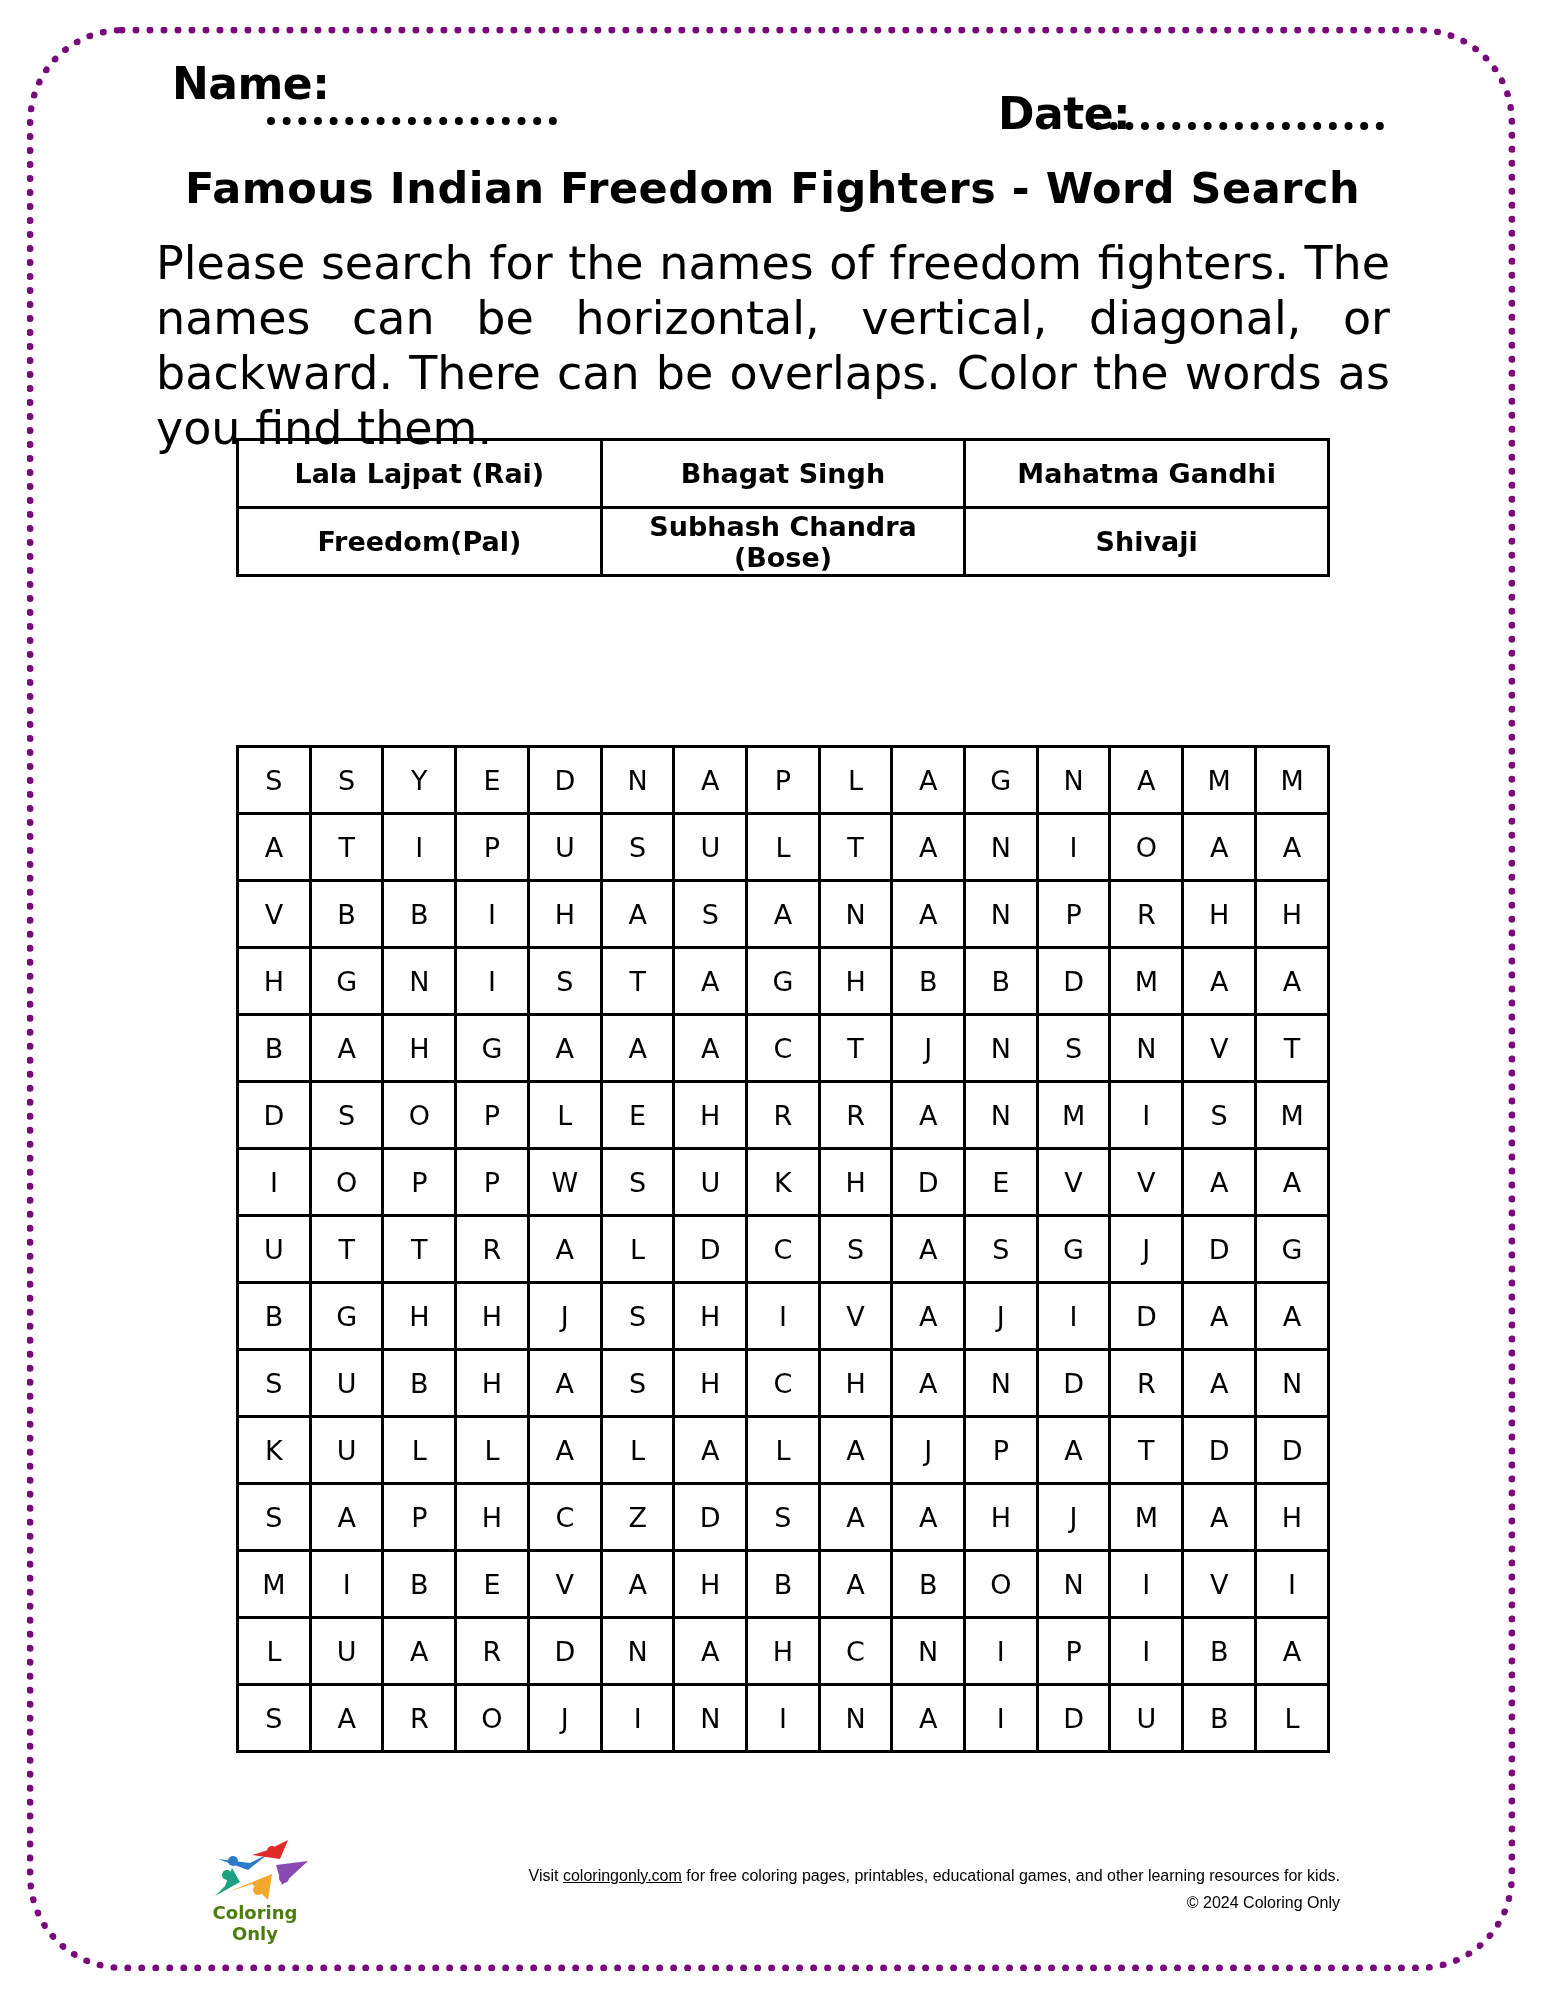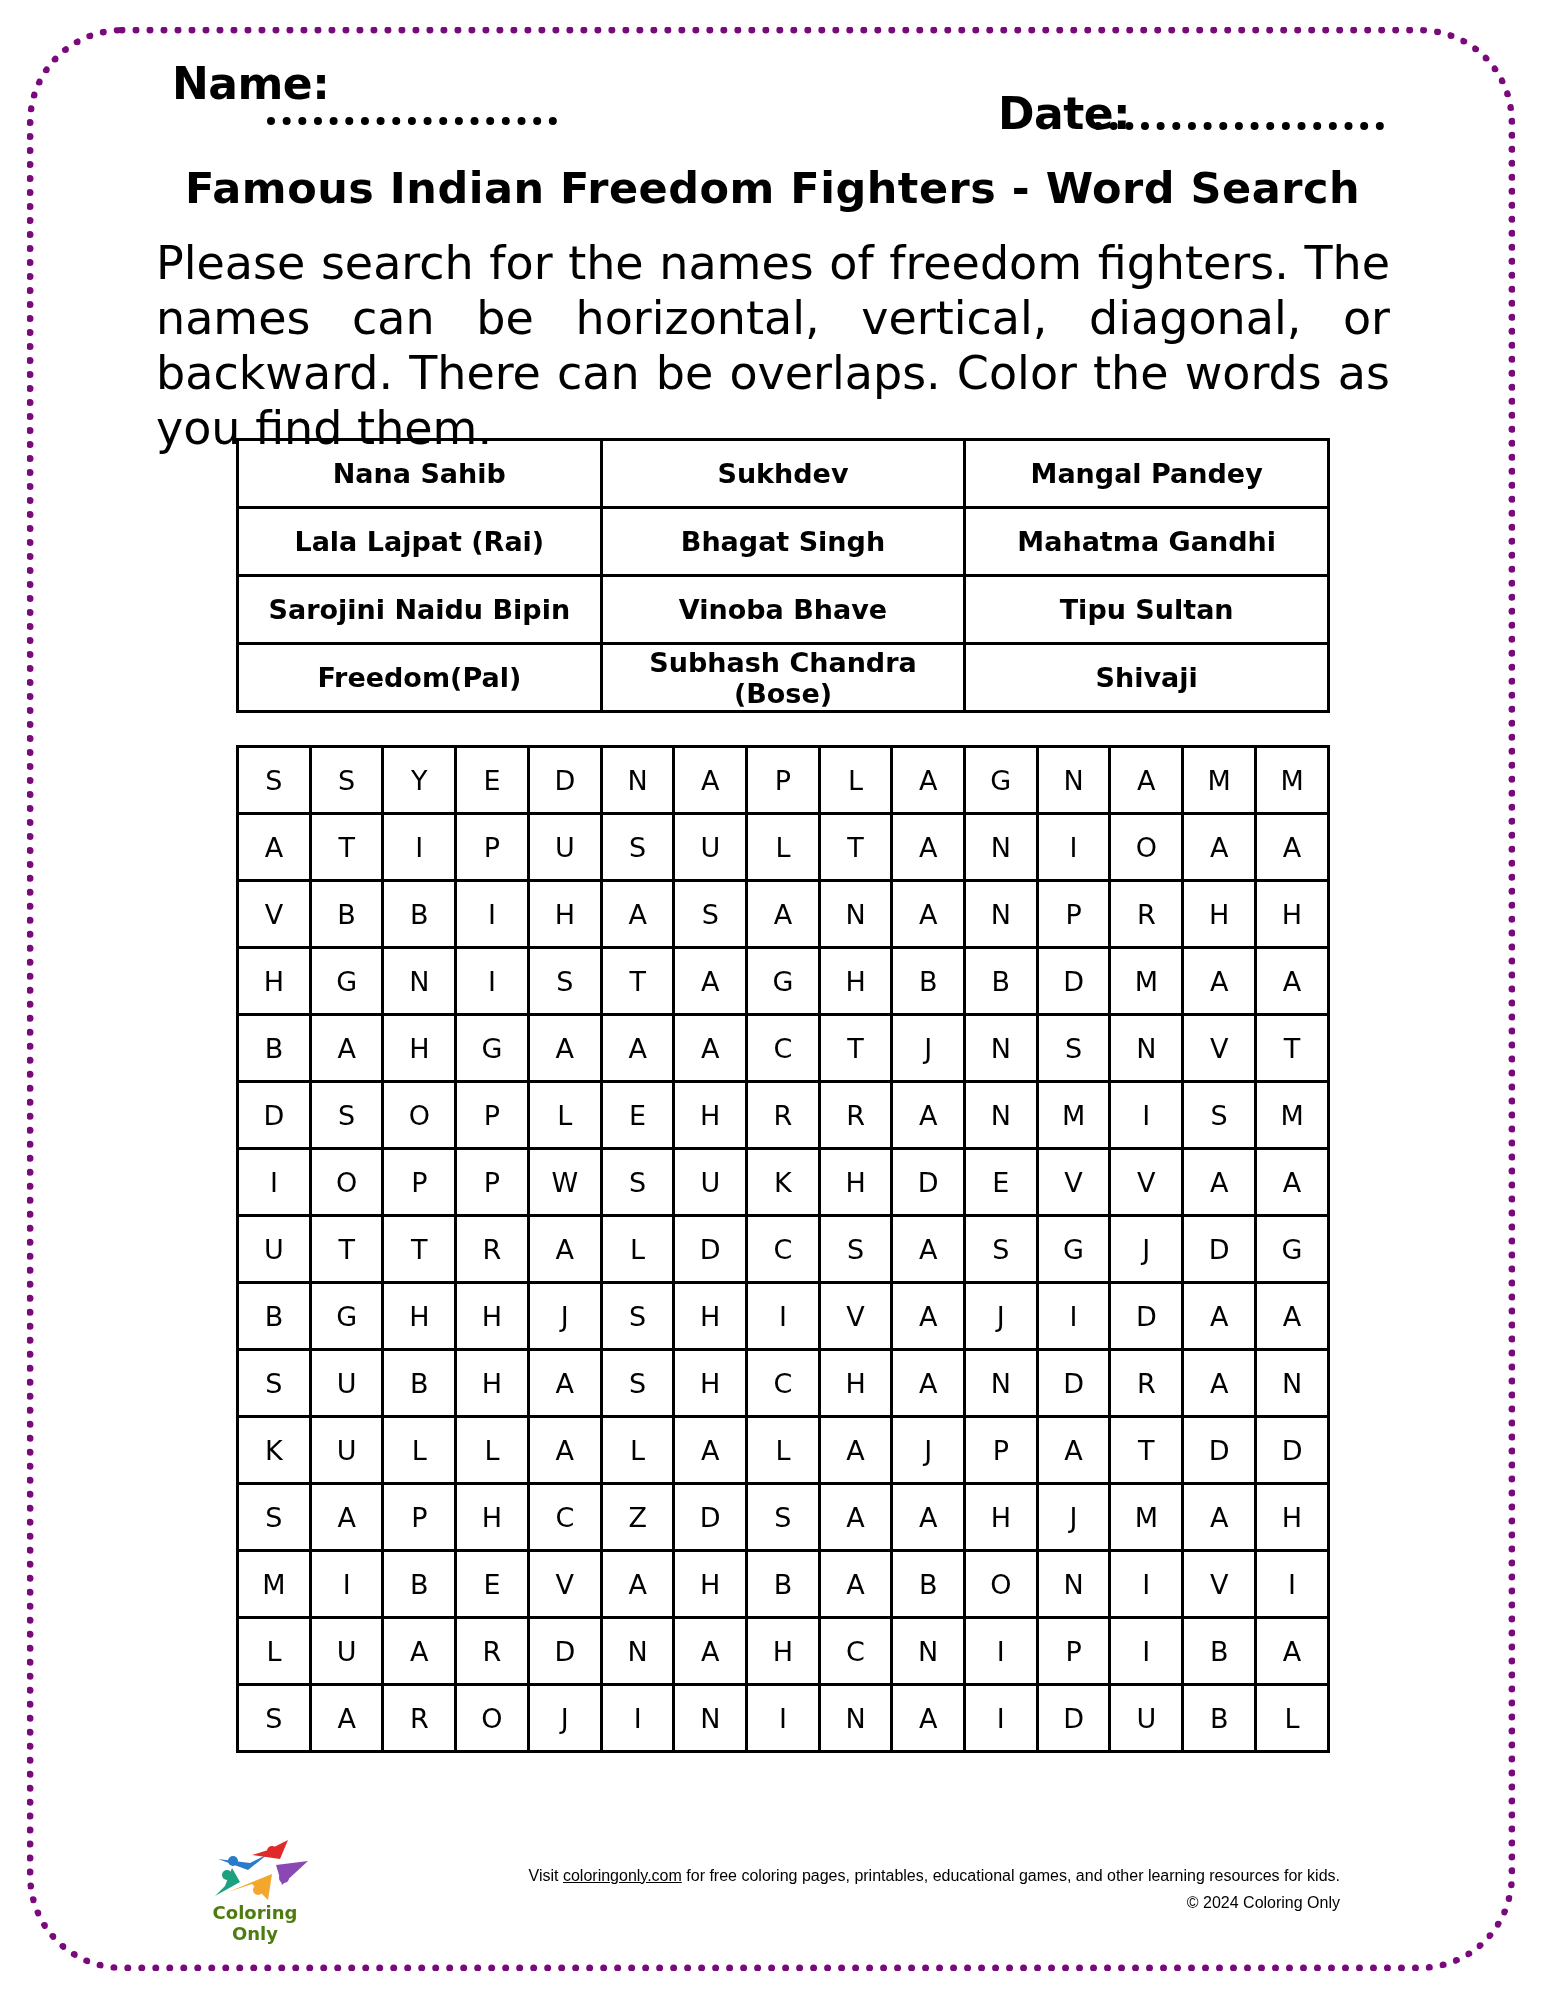--- a/index.html
+++ b/index.html
@@ -37,33 +37,23 @@
 
 <div class="label" style="left:998px; top:64px;margin-top:24px;">Date:</div>
 <div class="dots" style="left:1094px; top:122px; width:290px;"></div>
 
 <div class="title">Famous Indian Freedom Fighters - Word Search</div>
 <div class="instructions">Please search for the names of freedom fighters. The names can be horizontal, vertical, diagonal, or backward. There can be overlaps. Color the words as you find them.</div>
 
 <table class="words">
   <tbody id="word-body">
       <tr>
-        <td>Nana Sahib</td>
-        <td>Sukhdev</td>
-        <td>Mangal Pandey</td>
-      </tr>
-      <tr>
         <td>Lala Lajpat (Rai)</td>
         <td>Bhagat Singh</td>
         <td>Mahatma Gandhi</td>
-      </tr>
-      <tr>
-        <td>Sarojini Naidu Bipin</td>
-        <td>Vinoba Bhave</td>
-        <td>Tipu Sultan</td>
       </tr>
       <tr>
         <td>Freedom(Pal)</td>
         <td>Subhash Chandra (Bose)</td>
         <td>Shivaji</td>
       </tr>
     </tbody>
 </table>
 
 <table class="grid">

